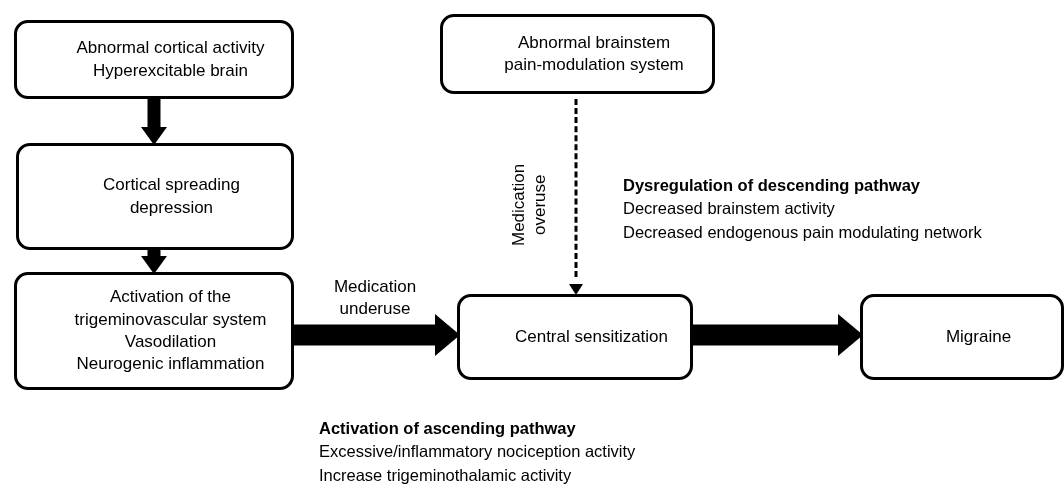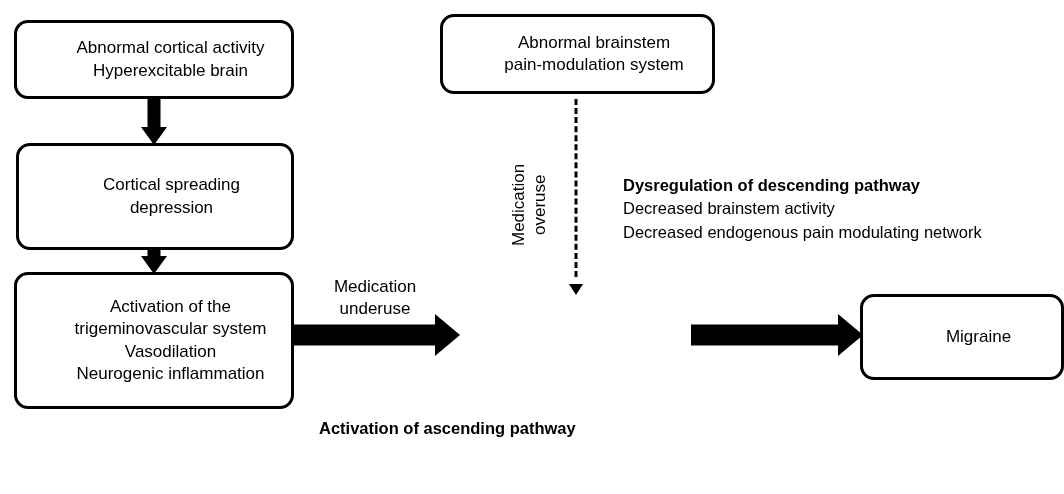--- a/index.html
+++ b/index.html
@@ -33,21 +33,21 @@
   }
   .node .node-label {
     font-size: 17px;
     line-height: 1.32;
     white-space: pre-line;
     padding: 0 10px;
   }
 
   #node-cortical      { left: 14px;  top: 20px;  width: 280px; height: 79px; }
   #node-csd           { left: 16px;  top: 143px; width: 278px; height: 107px; }
-  #node-trigemino     { left: 14px;  top: 272px; width: 280px; height: 137px; text-align: center; }
+  #node-trigemino     { left: 14px;  top: 272px; width: 280px; height: 118px; text-align: center; }
   #node-brainstem     { left: 440px; top: 14px;  width: 275px; height: 80px; }
   #node-central       { left: 457px; top: 294px; width: 236px; height: 86px; }
   #node-migraine      { left: 860px; top: 294px; width: 204px; height: 86px; }
 
   
   .arrow-down {
     position: absolute;
     z-index: 2;
   }
   .arrow-down .shaft {
@@ -187,20 +187,23 @@
 trigeminovascular system
 Vasodilation
 Neurogenic inflammation</span>
   </div>
 
   <div class="node" id="node-brainstem">
     <span class="node-label">Abnormal brainstem
 pain-modulation system</span>
   </div>
 
+  <div class="node" id="node-central">
+    <span class="node-label">Central sensitization</span>
+  </div>
 
   <div class="node" id="node-migraine">
     <span class="node-label">Migraine</span>
   </div>
 
   <div class="arrow-down" id="arrow-v1">
     <div class="shaft"></div>
     <div class="head"></div>
   </div>
 
@@ -231,15 +234,17 @@
 overuse</div>
 
   <div class="note-block" id="note-descending">
     <span class="note-title">Dysregulation of descending pathway</span>
     <span class="note-line">Decreased brainstem activity</span>
     <span class="note-line">Decreased endogenous pain modulating network</span>
   </div>
 
   <div class="note-block" id="note-ascending">
     <span class="note-title">Activation of ascending pathway</span>
+    <span class="note-line">Excessive/inflammatory nociception activity</span>
+    <span class="note-line">Increase trigeminothalamic activity</span>
   </div>
 
 </div>
 
 </body></html>

